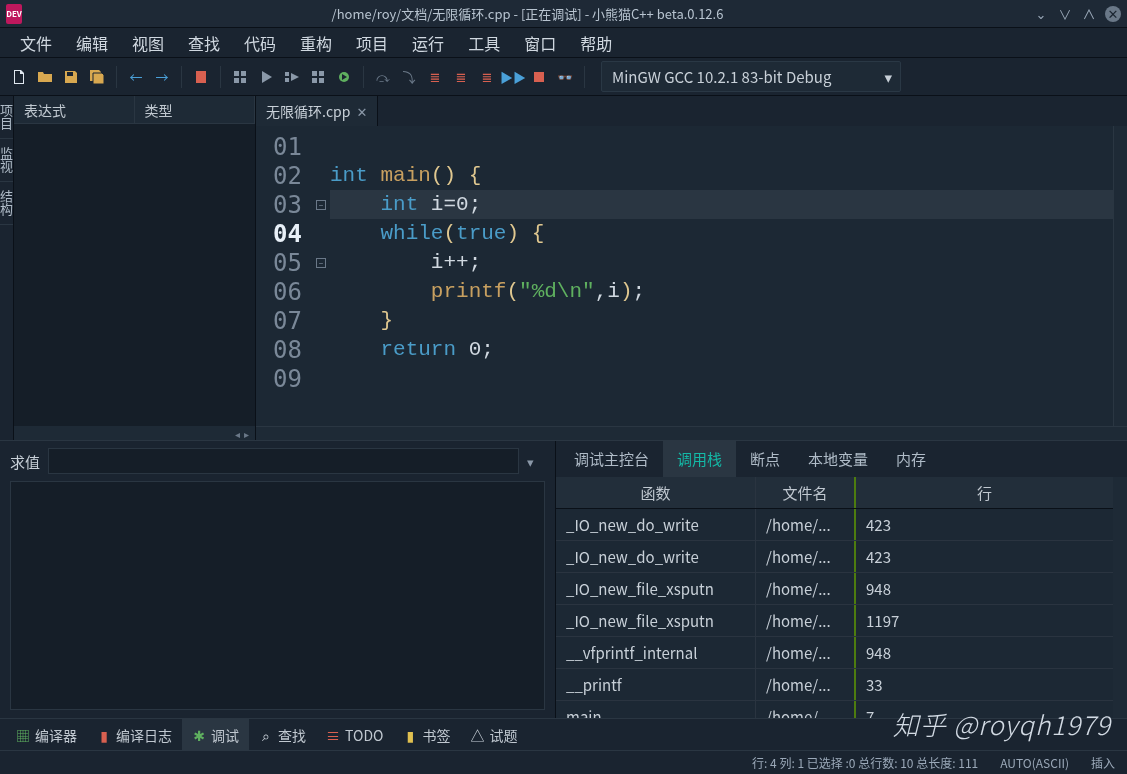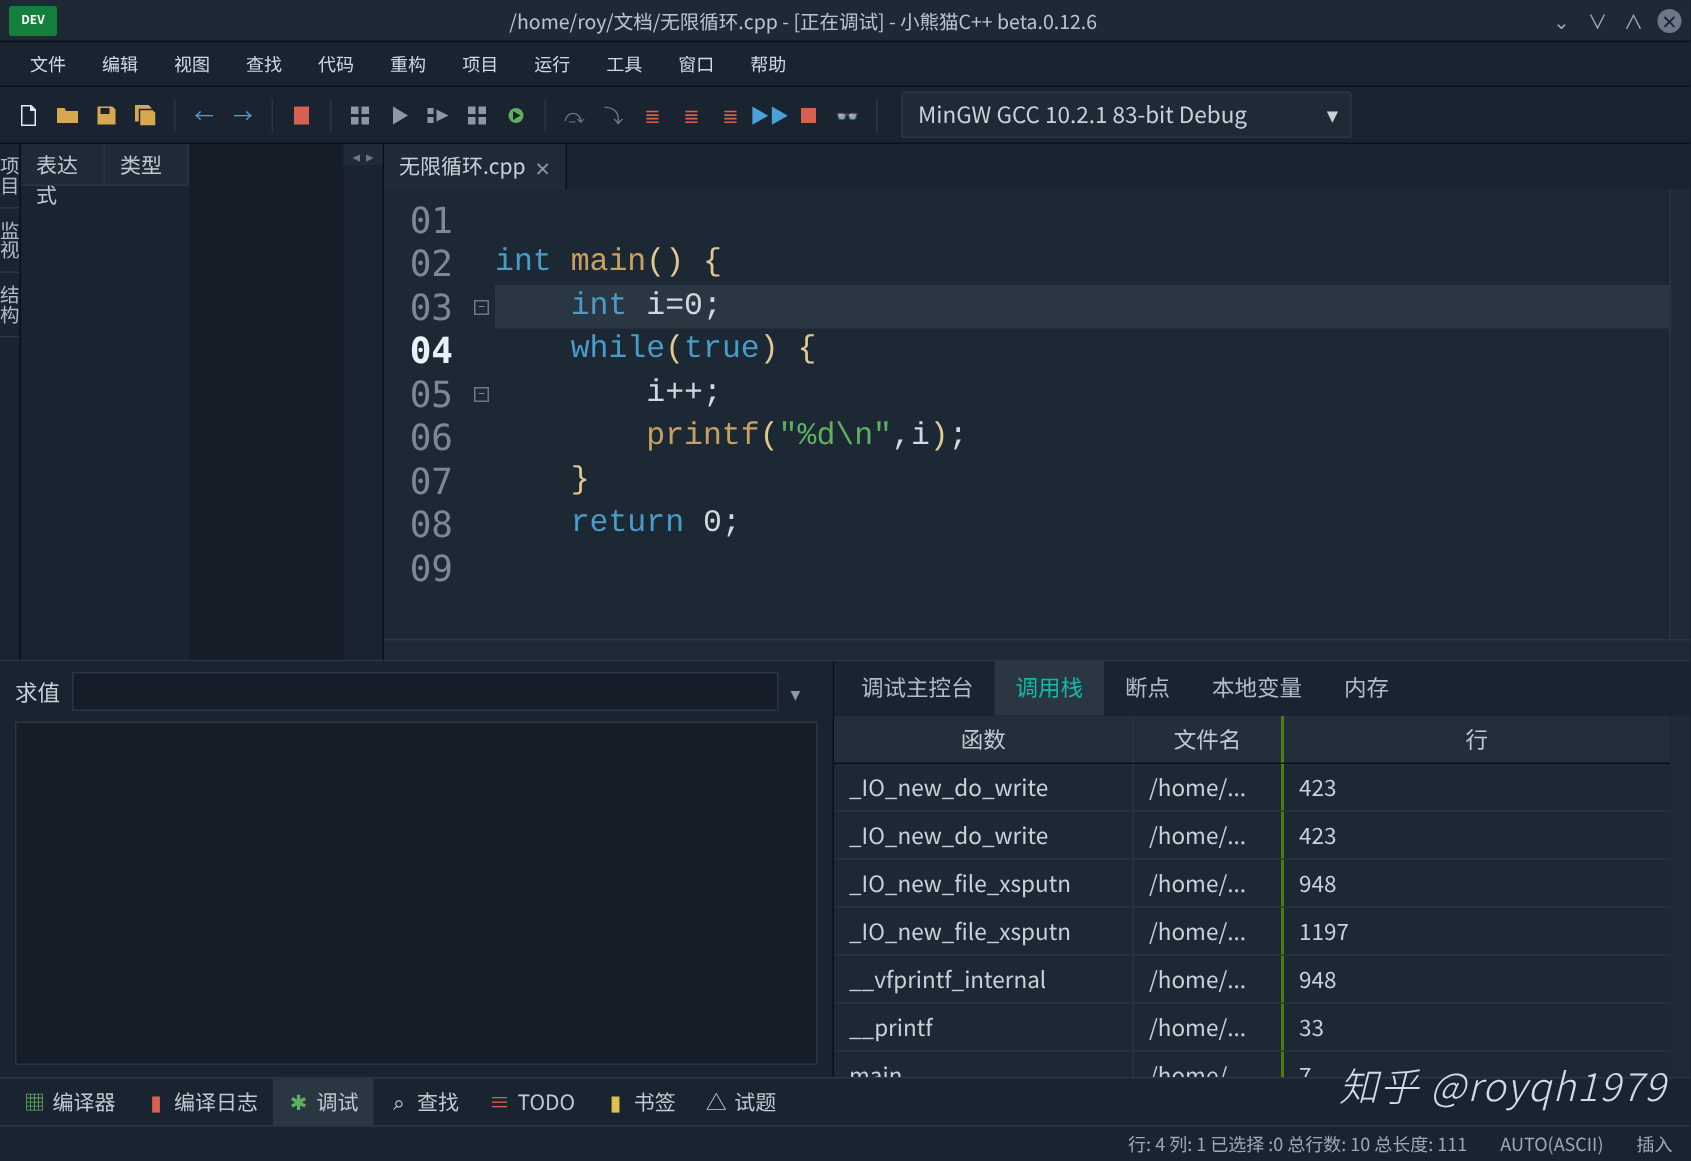--- a/index.html
+++ b/index.html
@@ -1,32 +1,32 @@
 <!DOCTYPE html>
 <html><head>
 <meta charset="utf-8">
 <style>
 * { margin:0; padding:0; box-sizing:border-box; }
 body { font-family:"Microsoft YaHei","Noto Sans CJK SC",sans-serif; background:#1a2332; color:#c8d0d8; font-size:13px; width:1127px; height:774px; overflow:hidden; position:relative; }
 .titlebar { height:28px; background:#1e2936; display:flex; align-items:center; padding:0 6px; border-bottom:1px solid #0a1018; }
-.titlebar-logo { width:32px; height:20px; background:#15803d; border-radius:2px; display:flex; align-items:center; justify-content:center; font-size:8px; color:#fff; font-weight:bold; }
+.titlebar-logo { width:16px; height:20px; background:#be185d; border-radius:2px; display:flex; align-items:center; justify-content:center; font-size:8px; color:#fff; font-weight:bold; }
 .titlebar-title { flex:1; text-align:center; font-size:13px; color:#b8c4d0; }
 .titlebar-controls { display:flex; gap:8px; }
 .titlebar-controls span { width:16px; height:16px; display:flex; align-items:center; justify-content:center; color:#9aa8b8; cursor:pointer; }
 .menubar { height:30px; background:#1a2430; display:flex; align-items:center; padding:0 10px; gap:4px; border-bottom:1px solid #0a1018; }
-.menubar-item { padding:4px 10px; font-size:12px; color:#d0d8e0; cursor:pointer; }
+.menubar-item { padding:4px 10px; font-size:16px; color:#d0d8e0; cursor:pointer; }
 .toolbar { height:38px; background:#1a2430; display:flex; align-items:center; padding:0 8px; gap:4px; border-bottom:1px solid #0a1018; }
 .tb-sep { width:1px; height:22px; background:#2a3642; margin:0 4px; }
 .tb-btn { width:22px; height:22px; display:flex; align-items:center; justify-content:center; cursor:pointer; color:#9aa8b8; }
 .tb-btn svg { width:16px; height:16px; }
 .compiler-select { margin-left:8px; padding:4px 24px 4px 10px; background:#1e2a36; border:1px solid #2a3845; color:#c8d0d8; font-size:15px; border-radius:2px; min-width:300px; position:relative; }
 .main-area { display:flex; height:344px; }
 .leftbar { width:14px; background:#1a2430; border-right:1px solid #0a1018; display:flex; flex-direction:column; }
 .leftbar-tab { writing-mode:vertical-rl; padding:8px 0; font-size:13px; color:#b0bcc8; border-bottom:1px solid #2a3642; cursor:pointer; text-align:center; display:flex; align-items:center; justify-content:center; }
-.side-panel { width:242px; background:#1a2430; border-right:1px solid #0a1018; display:flex; flex-direction:row; }
+.side-panel { width:242px; background:#1a2430; border-right:1px solid #0a1018; display:flex; flex-direction:column; }
 .side-header { height:28px; display:flex; border-bottom:1px solid #2a3642; background:#1e2a36; }
 .side-header-col { flex:1; padding:4px 10px; font-size:14px; color:#c0c8d0; border-right:1px solid #2a3642; }
 .side-body { flex:1; background:#151e28; }
 .side-scroll { height:14px; background:#1e2a36; display:flex; align-items:center; justify-content:flex-end; padding:0 4px; }
 .side-scroll span { font-size:10px; color:#6a7888; cursor:pointer; padding:0 2px; }
 .editor-panel { flex:1; display:flex; flex-direction:column; background:#1a2430; }
 .editor-tabs { height:30px; display:flex; background:#1a2430; }
 .editor-tab { padding:6px 10px; background:#1e2a36; display:flex; align-items:center; gap:6px; font-size:14px; color:#c8d0d8; border-right:1px solid #0a1018; }
 .editor-tab .close { font-size:13px; color:#8a98a8; cursor:pointer; }
 .editor-body { flex:1; display:flex; background:#1c2834; overflow:hidden; }

